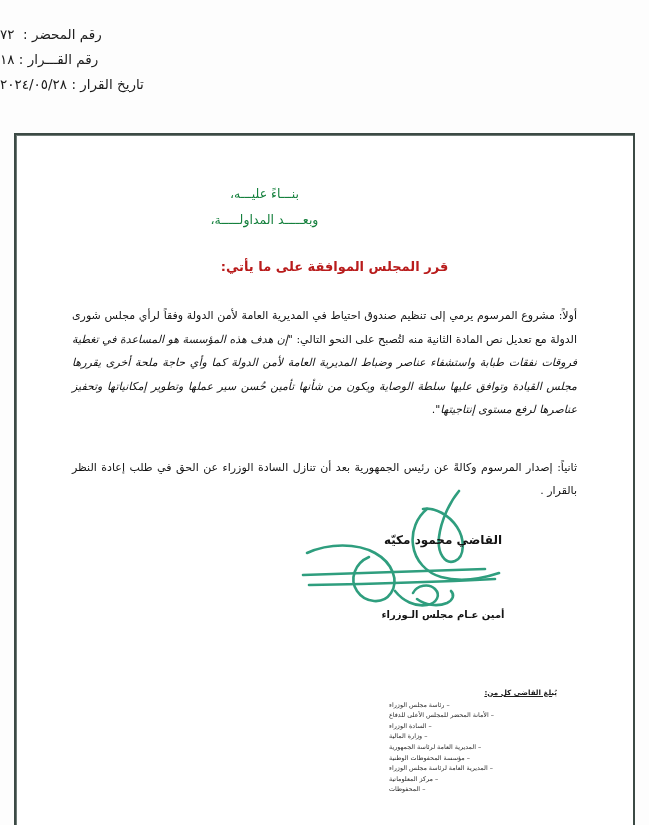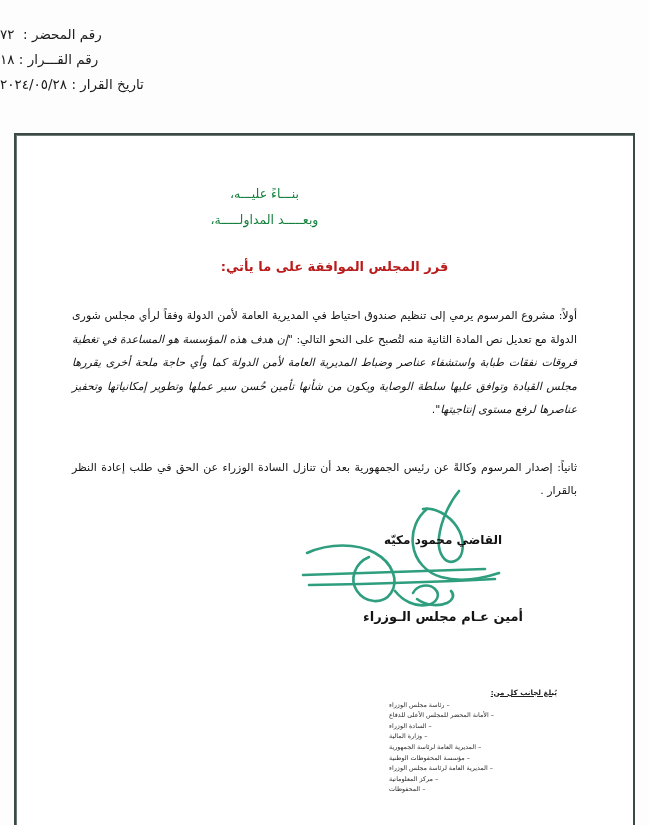--- a/index.html
+++ b/index.html
@@ -119,21 +119,21 @@
     position: absolute;
     top: -46px;
     right: -6px;
     width: 300px;
     height: 125px;
     z-index: 2;
     pointer-events: none;
   }
   .sig-title {
     margin-top: 62px;
-    font-size: 13px;
+    font-size: 10px;
     font-weight: bold;
     color: #141414;
     position: relative;
     z-index: 3;
   }
 
   
   .distribution {
     position: absolute;
     bottom: 34px;
@@ -210,21 +210,21 @@
                      C130 96 118 98 114 106"></path>
             <path d="M118 112 C126 118 138 120 148 116 C154 113 156 108 152 104"></path>
           </g>
         </svg>
 
         <div class="sig-name">القاضي محمود مكيّه</div>
         <div class="sig-title">أمين عـام مجلس الـوزراء</div>
       </div>
 
       <div class="distribution">
-        <div class="dist-title">يُبلغ لجانب كل من:</div>
+        <div class="dist-title">يُبلغ القاضي كل من:</div>
         <ul class="dist-list">
           <li>رئاسة مجلس الوزراء</li>
           <li>الأمانة المحضر للمجلس الأعلى للدفاع</li>
           <li>السادة الوزراء</li>
           <li>وزارة المالية</li>
           <li>المديرية العامة لرئاسة الجمهورية</li>
           <li>مؤسسة المحفوظات الوطنية</li>
           <li>المديرية العامة لرئاسة مجلس الوزراء</li>
           <li>مركز المعلوماتية</li>
           <li>المحفوظات</li>

